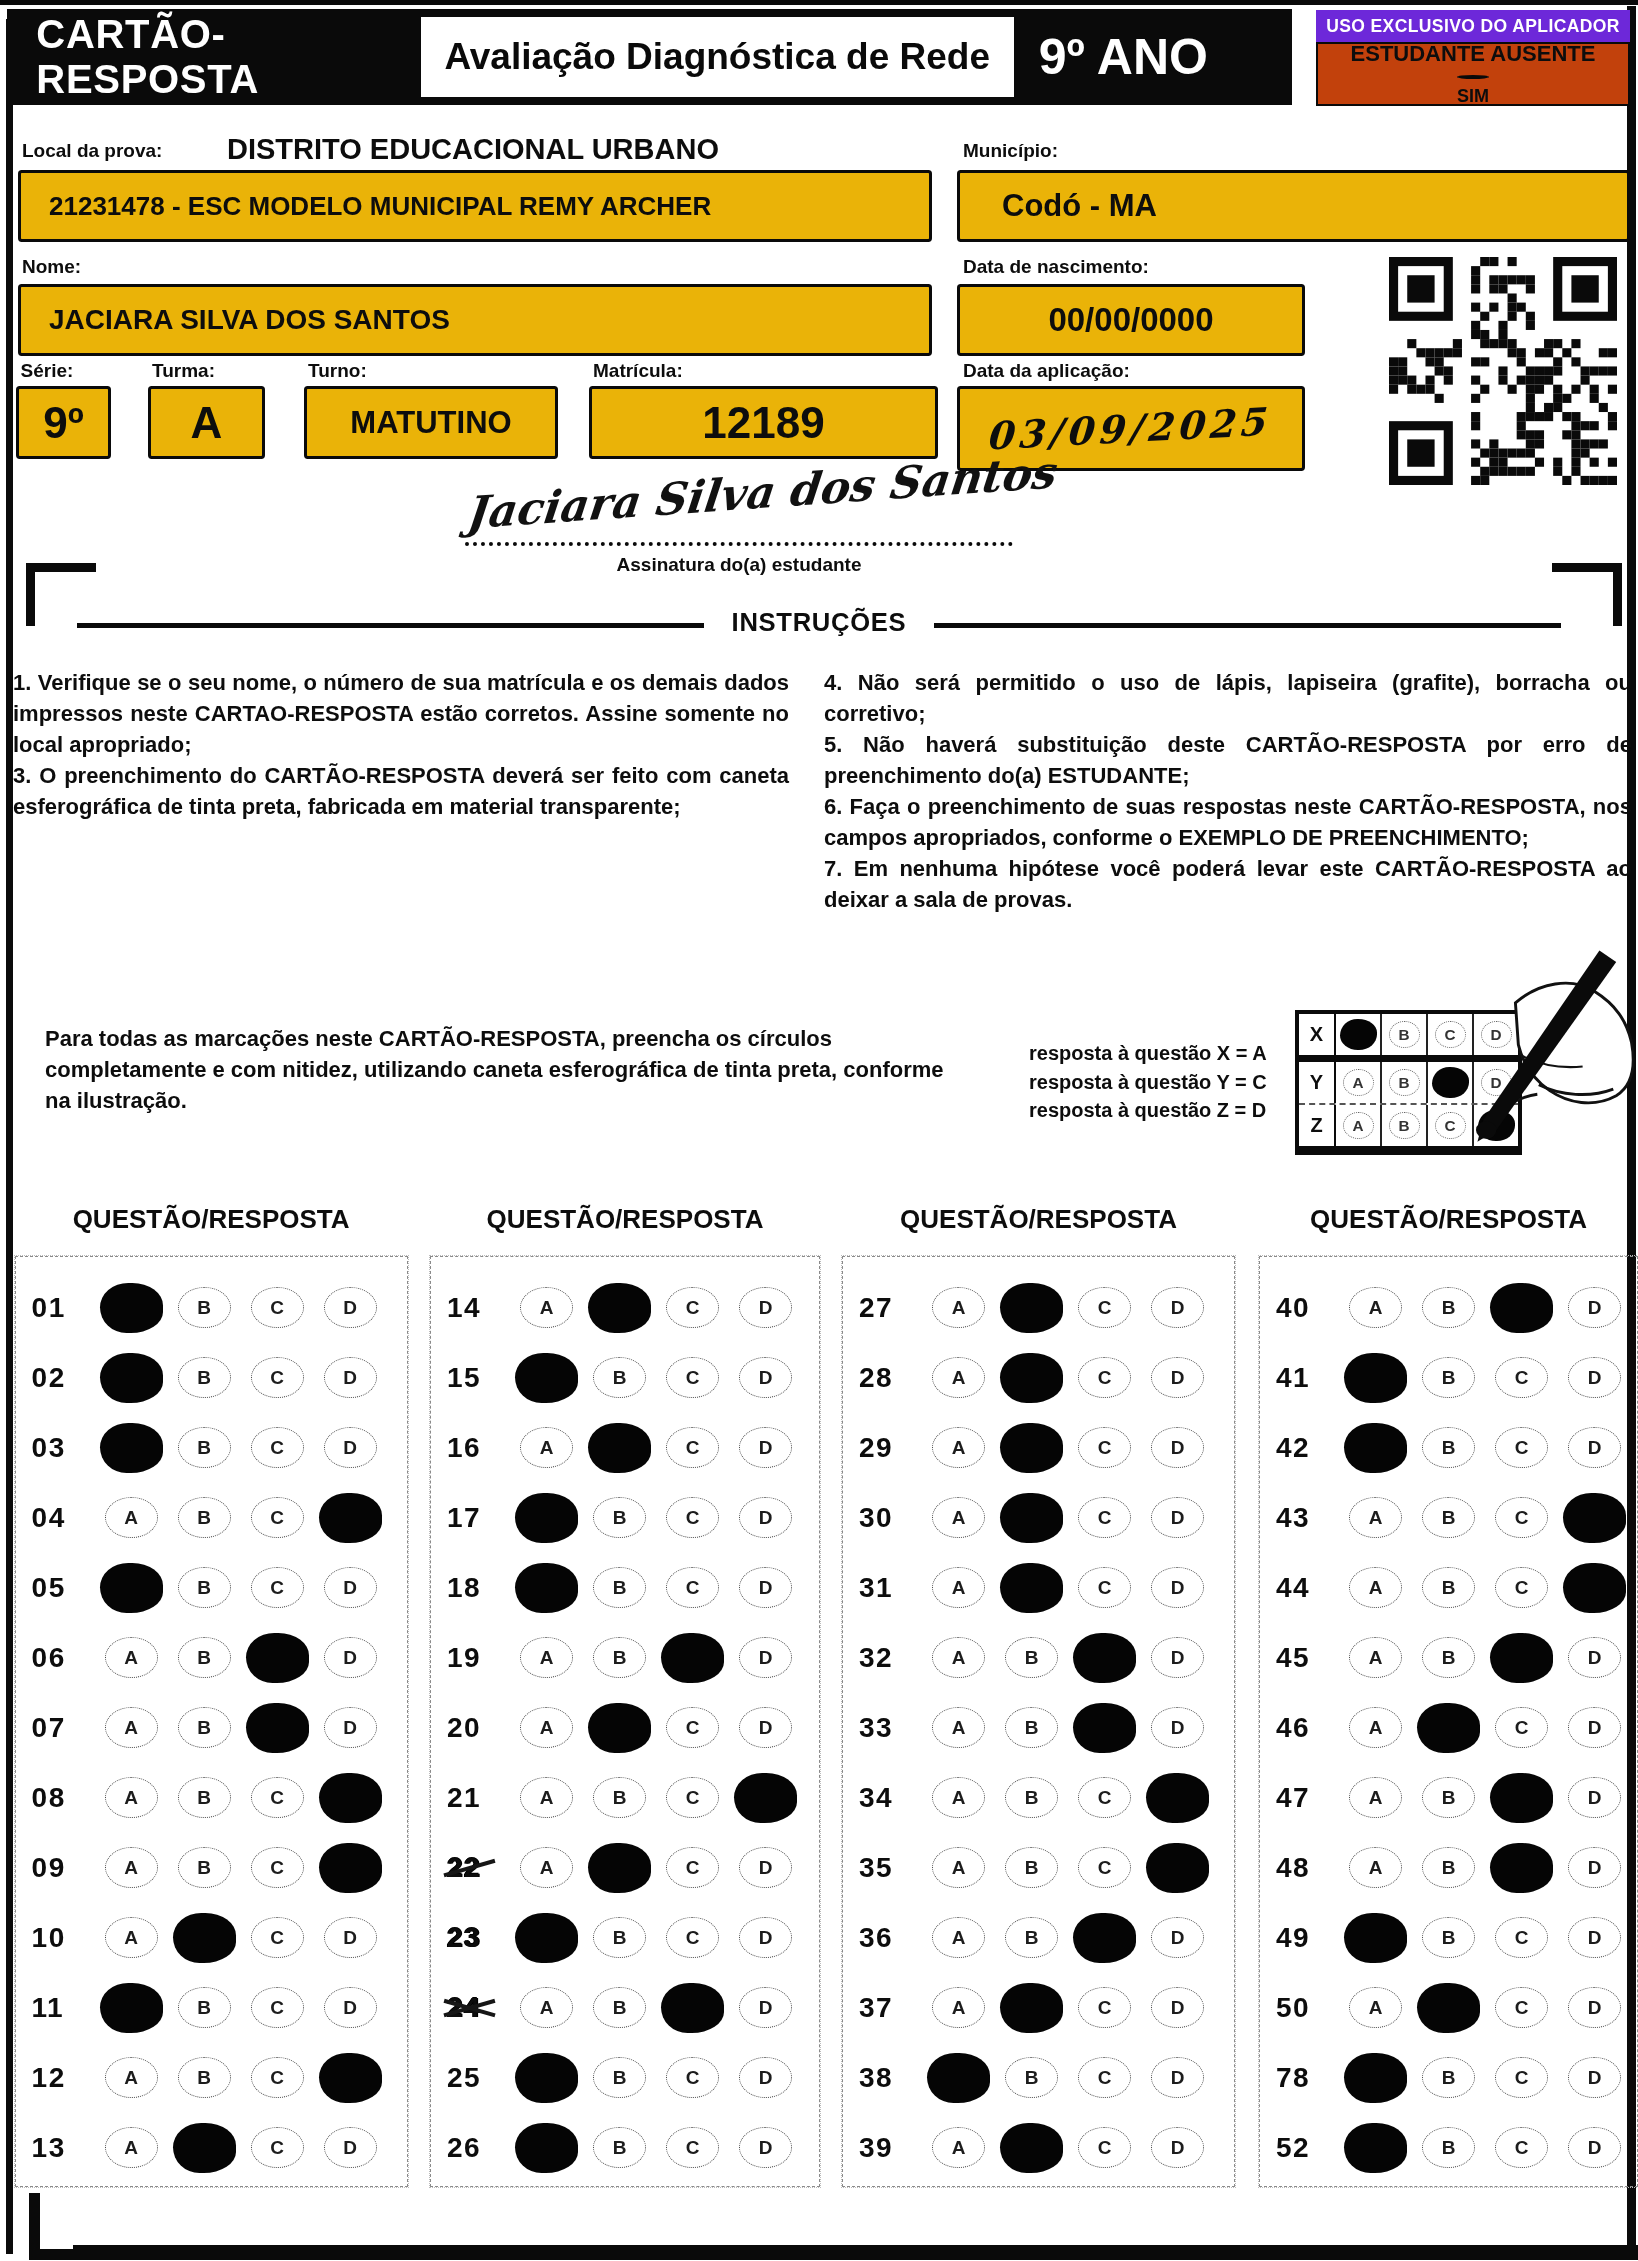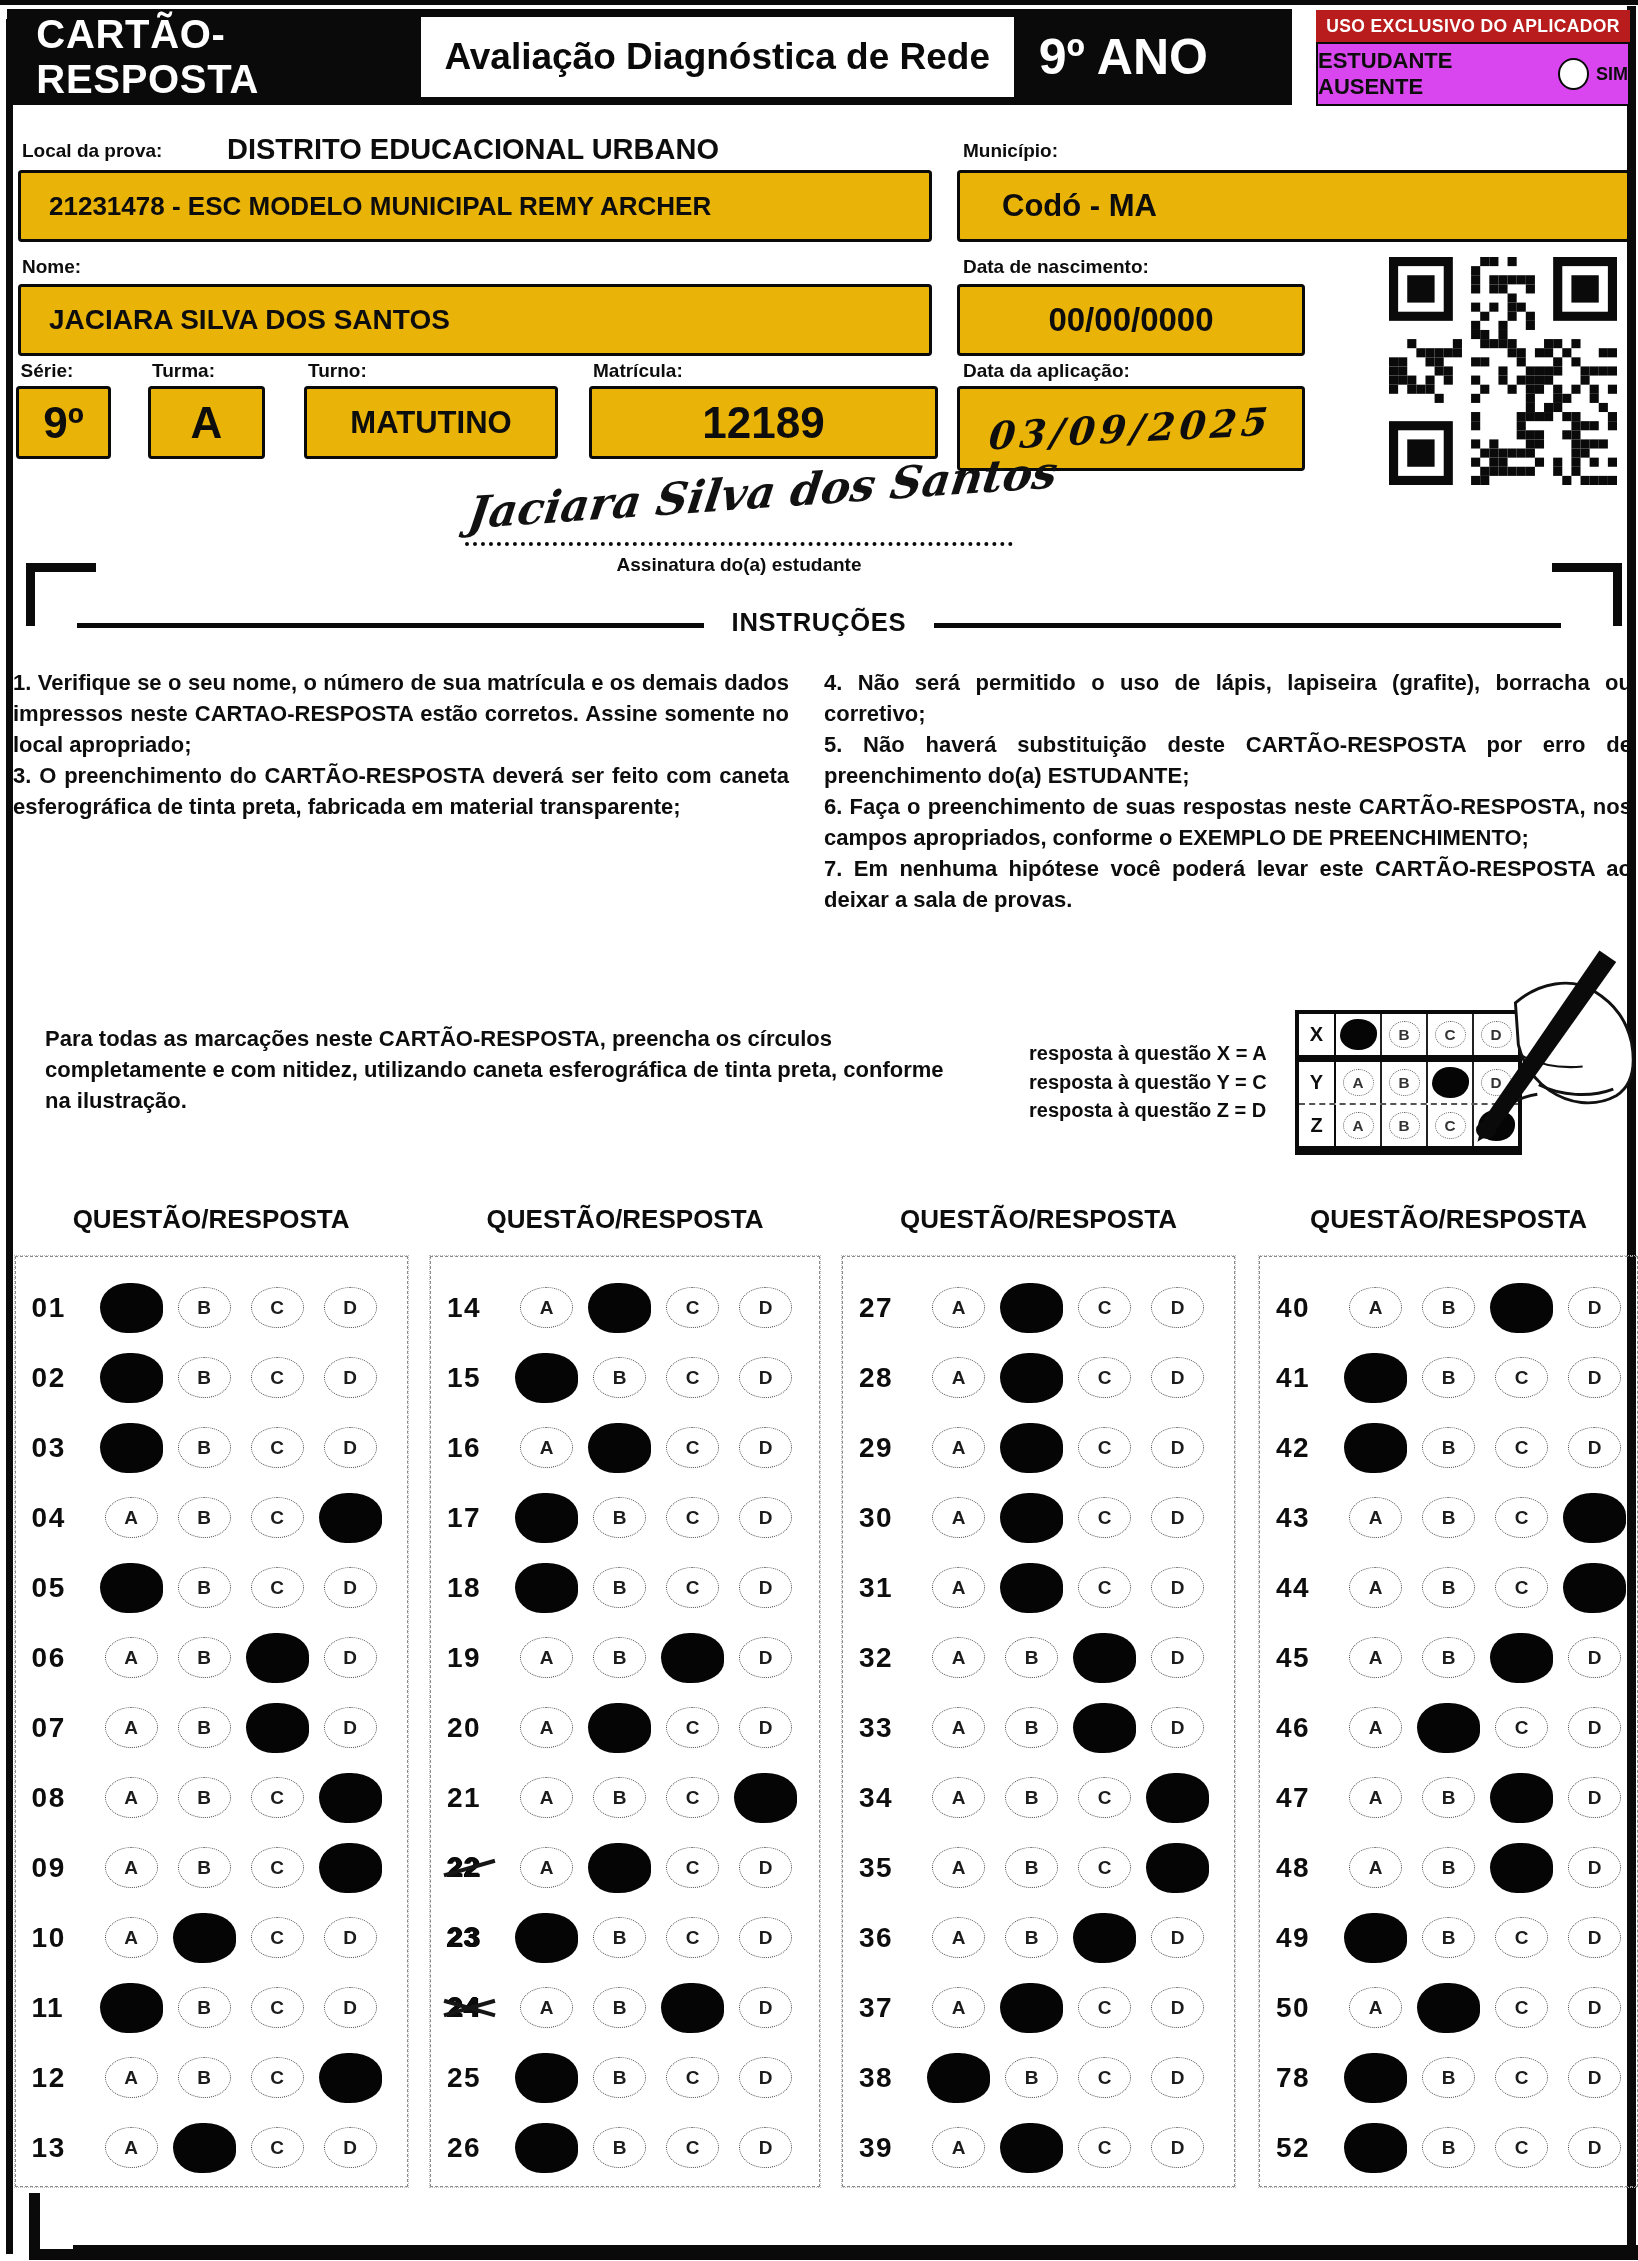--- a/index.html
+++ b/index.html
@@ -16,22 +16,22 @@
   .bracket-tl{left:26px;top:563px;width:61px;height:54px;border-left:9.5px solid #0a0a0a;border-top:9.5px solid #0a0a0a;}
   .bracket-tr{left:1552px;top:563px;width:61px;height:54px;border-right:9.5px solid #0a0a0a;border-top:9.5px solid #0a0a0a;}
 
   
   .hdr-main{left:7.3px;top:8.8px;width:1285px;height:96px;background:#0a0a0a;display:flex;align-items:center;}
   .hdr-title{color:#fff;font-size:40px;font-weight:700;letter-spacing:0.7px;margin-left:29px;width:380px;}
   .hdr-sub-box{background:#fff;height:80px;width:593px;margin-left:4.4px;display:flex;align-items:center;justify-content:center;}
   .hdr-sub{font-size:37px;font-weight:700;color:#0a0a0a;}
   .hdr-grade{color:#fff;font-size:50px;font-weight:700;margin-left:25px;}
   .aplicador{left:1316px;top:10.2px;width:314px;}
-  .aplicador-bar{background:#b91c1c;color:#fff;font-size:17.5px;font-weight:700;text-align:center;padding:5.8px 0 5.1px 0;letter-spacing:0.4px;}
-  .aplicador-box{border:2.9px solid #0a0a0a;background:#d946ef;height:60px;display:flex;align-items:center;justify-content:center;gap:7.3px;}
+  .aplicador-bar{background:#6d28d9;color:#fff;font-size:17.5px;font-weight:700;text-align:center;padding:5.8px 0 5.1px 0;letter-spacing:0.4px;}
+  .aplicador-box{border:2.9px solid #0a0a0a;background:#c2410c;height:60px;display:flex;align-items:center;justify-content:center;gap:7.3px;flex-direction:column;}
   .absent-label{font-size:22px;font-weight:700;}
   .absent-circle{width:28px;height:28px;border:2.9px solid #0a0a0a;border-radius:50%;background:#fff;}
   .absent-sim{font-size:18px;font-weight:700;}
 
   
   .fld-label{font-size:19px;font-weight:700;}
   .fld-box{border:3.7px solid #0a0a0a;border-radius:3.7px;background:#eab308;display:flex;align-items:center;}
   .fld-value{font-weight:700;}
   .v-local{left:227px;top:133px;font-size:29px;font-weight:700;}
   .b-school{left:18px;top:170px;width:908px;height:66px;}

